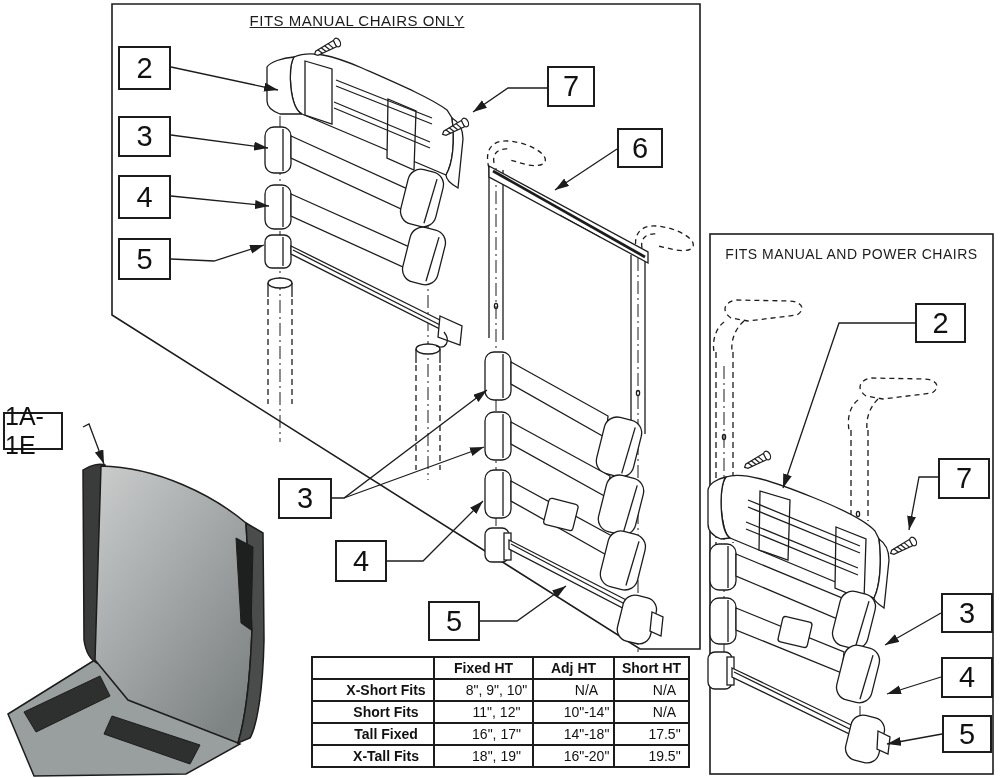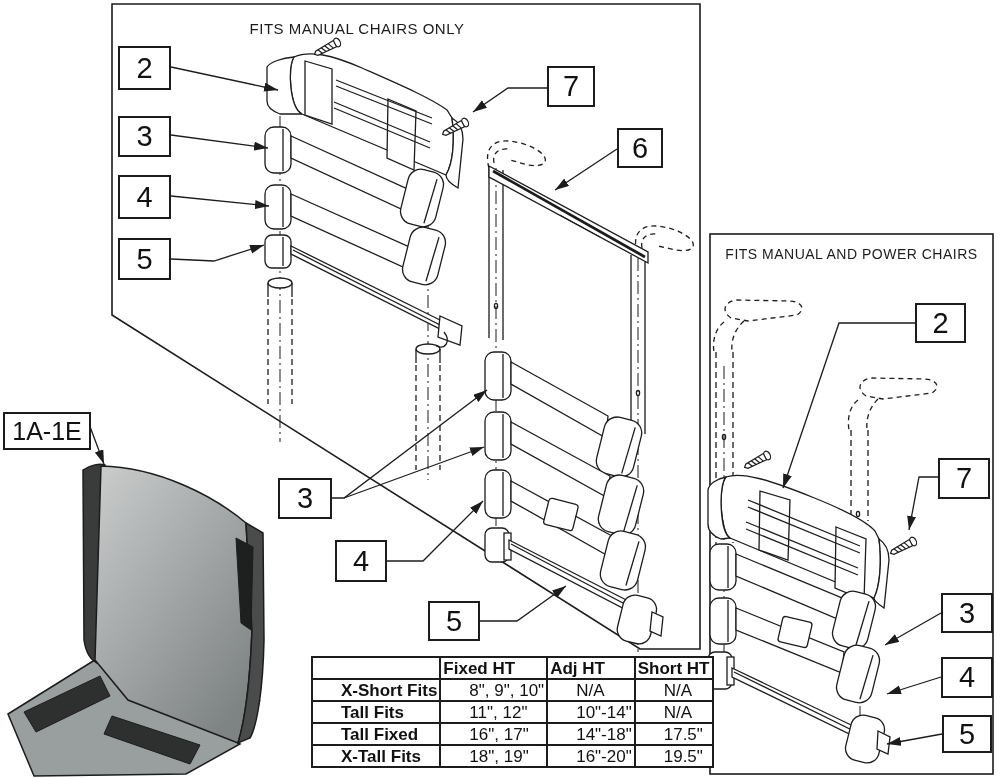--- a/index.html
+++ b/index.html
@@ -5,22 +5,22 @@
   html,body{margin:0;padding:0;background:#fff;}
   #stage{position:relative;width:1000px;height:778px;background:#fff;overflow:hidden;
          font-family:"Liberation Sans",sans-serif;color:#111;}
   #art{position:absolute;left:0;top:0;}
   .panel-title{position:absolute;text-align:center;font-size:15px;letter-spacing:.5px;color:#1c1c1c;}
   .callout{position:absolute;border:2px solid #1c1c1c;background:#fff;display:flex;
            align-items:center;justify-content:center;font-size:29px;color:#111;box-sizing:border-box;}
   .callout.small-text{font-size:25px;}
   #size-table{position:absolute;left:311px;top:656px;border-collapse:collapse;table-layout:fixed;
               background:#fff;}
-  #size-table td,#size-table th{border:2px solid #1c1c1c;text-align:left;vertical-align:middle;
-              font-size:17px;line-height:1;height:20px;padding:0 2px;white-space:nowrap;}
+  #size-table td,#size-table th{border:2px solid #1c1c1c;text-align:center;vertical-align:middle;
+              font-size:14px;line-height:1;height:20px;padding:0 2px;white-space:nowrap;}
   #size-table th{font-weight:bold;}
   #size-table td.rowlabel{font-weight:bold;}
   #size-table td{font-weight:normal;padding-left:28px;}
 </style>
 </head>
 <body>
 
 <div id="stage">
 
   <svg id="art" width="1000" height="778" viewBox="0 0 1000 778">
@@ -198,41 +198,41 @@
       <polyline points="480,621 517,621 566,586" marker-end="url(#ah)"></polyline>
       <polyline points="915,323 839,323 783,488" marker-end="url(#ah)"></polyline>
       <polyline points="938,477 919,477 909,530" marker-end="url(#ah)"></polyline>
       <polyline points="941,613 885,645" marker-end="url(#ah)"></polyline>
       <polyline points="941,677 887,694" marker-end="url(#ah)"></polyline>
       <polyline points="942,734 887,744" marker-end="url(#ah)"></polyline>
       <polyline points="83,427 89,424 104,464" marker-end="url(#ah)"></polyline>
     </g>
   </svg>
 
-  <div class="panel-title" style="left:112px;top:20px;width:490px;">FITS MANUAL CHAIRS ONLY</div>
+  <div class="panel-title" style="left:112px;top:12px;width:490px;text-decoration:underline;">FITS MANUAL CHAIRS ONLY</div>
   <div class="panel-title" style="left:710px;top:246px;width:283px;font-size:14px;">FITS MANUAL AND POWER CHAIRS</div>
 
   <div class="callout" style="left:118px;top:46px;width:53px;height:44px;">2</div>
   <div class="callout" style="left:118px;top:116px;width:53px;height:41px;">3</div>
   <div class="callout" style="left:118px;top:175px;width:53px;height:44px;">4</div>
   <div class="callout" style="left:118px;top:238px;width:53px;height:42px;">5</div>
   <div class="callout" style="left:547px;top:66px;width:48px;height:41px;">7</div>
   <div class="callout" style="left:617px;top:128px;width:46px;height:40px;">6</div>
 
   <div class="callout" style="left:278px;top:478px;width:54px;height:41px;">3</div>
   <div class="callout" style="left:335px;top:540px;width:52px;height:42px;">4</div>
   <div class="callout" style="left:428px;top:601px;width:52px;height:40px;">5</div>
 
   <div class="callout" style="left:915px;top:303px;width:51px;height:40px;">2</div>
   <div class="callout" style="left:938px;top:458px;width:52px;height:41px;">7</div>
   <div class="callout" style="left:941px;top:593px;width:52px;height:40px;">3</div>
   <div class="callout" style="left:941px;top:657px;width:52px;height:41px;">4</div>
   <div class="callout" style="left:942px;top:715px;width:50px;height:38px;">5</div>
 
-  <div class="callout small-text" style="left:3px;top:412px;width:88px;height:38px;">1A-1E</div>
+  <div class="callout small-text" style="left:3px;top:412px;width:60px;height:38px;">1A-1E</div>
 
   <table id="size-table">
     <colgroup>
       <col style="width:122px">
         <col style="width:99px">
         <col style="width:81px">
         <col style="width:75px">
     </colgroup>
     <tbody>
         <tr>
@@ -241,21 +241,21 @@
       <th>Adj HT</th>
       <th>Short HT</th>
     </tr>
     <tr>
       <td class="rowlabel">X-Short Fits</td>
       <td>8", 9", 10"</td>
       <td>N/A</td>
       <td>N/A</td>
     </tr>
     <tr>
-      <td class="rowlabel">Tall Fits</td>
+      <td class="rowlabel">Short Fits</td>
       <td>11", 12"</td>
       <td>10"-14"</td>
       <td>N/A</td>
     </tr>
     <tr>
       <td class="rowlabel">Tall Fixed</td>
       <td>16", 17"</td>
       <td>14"-18"</td>
       <td>17.5"</td>
     </tr>

